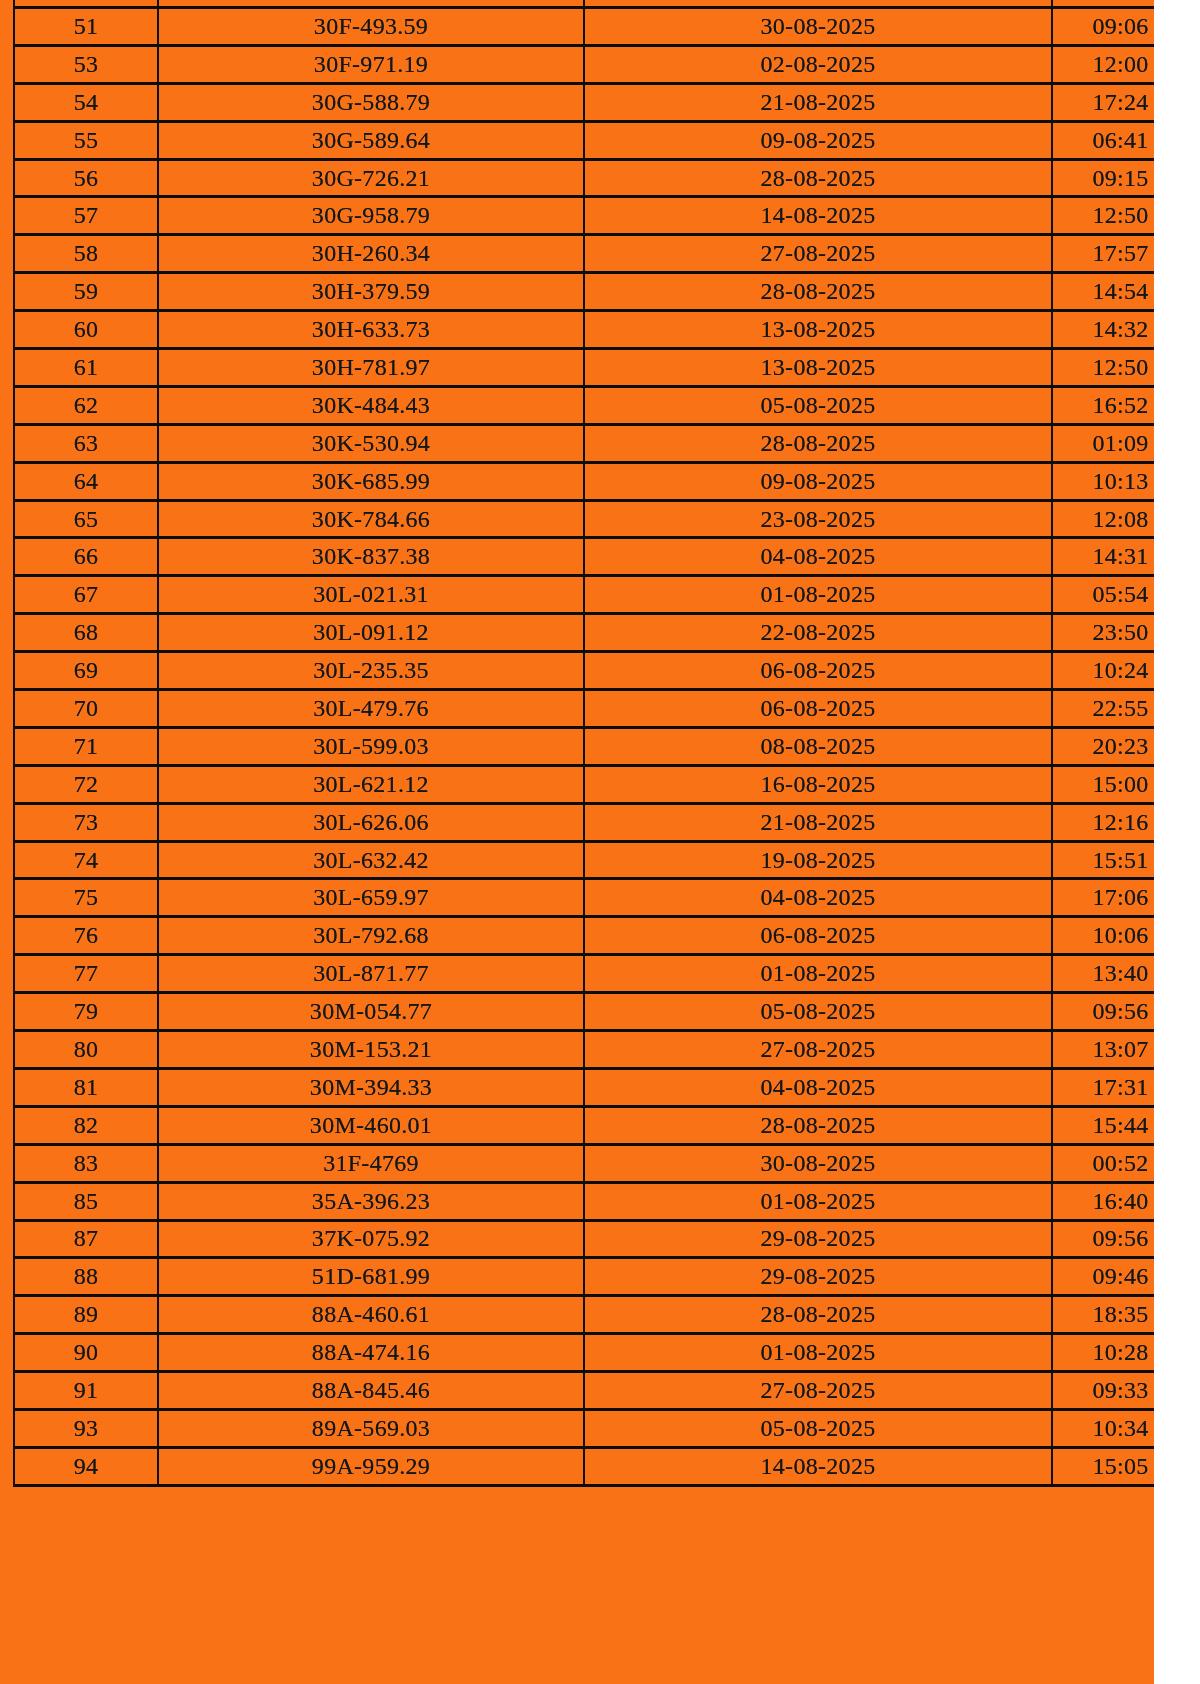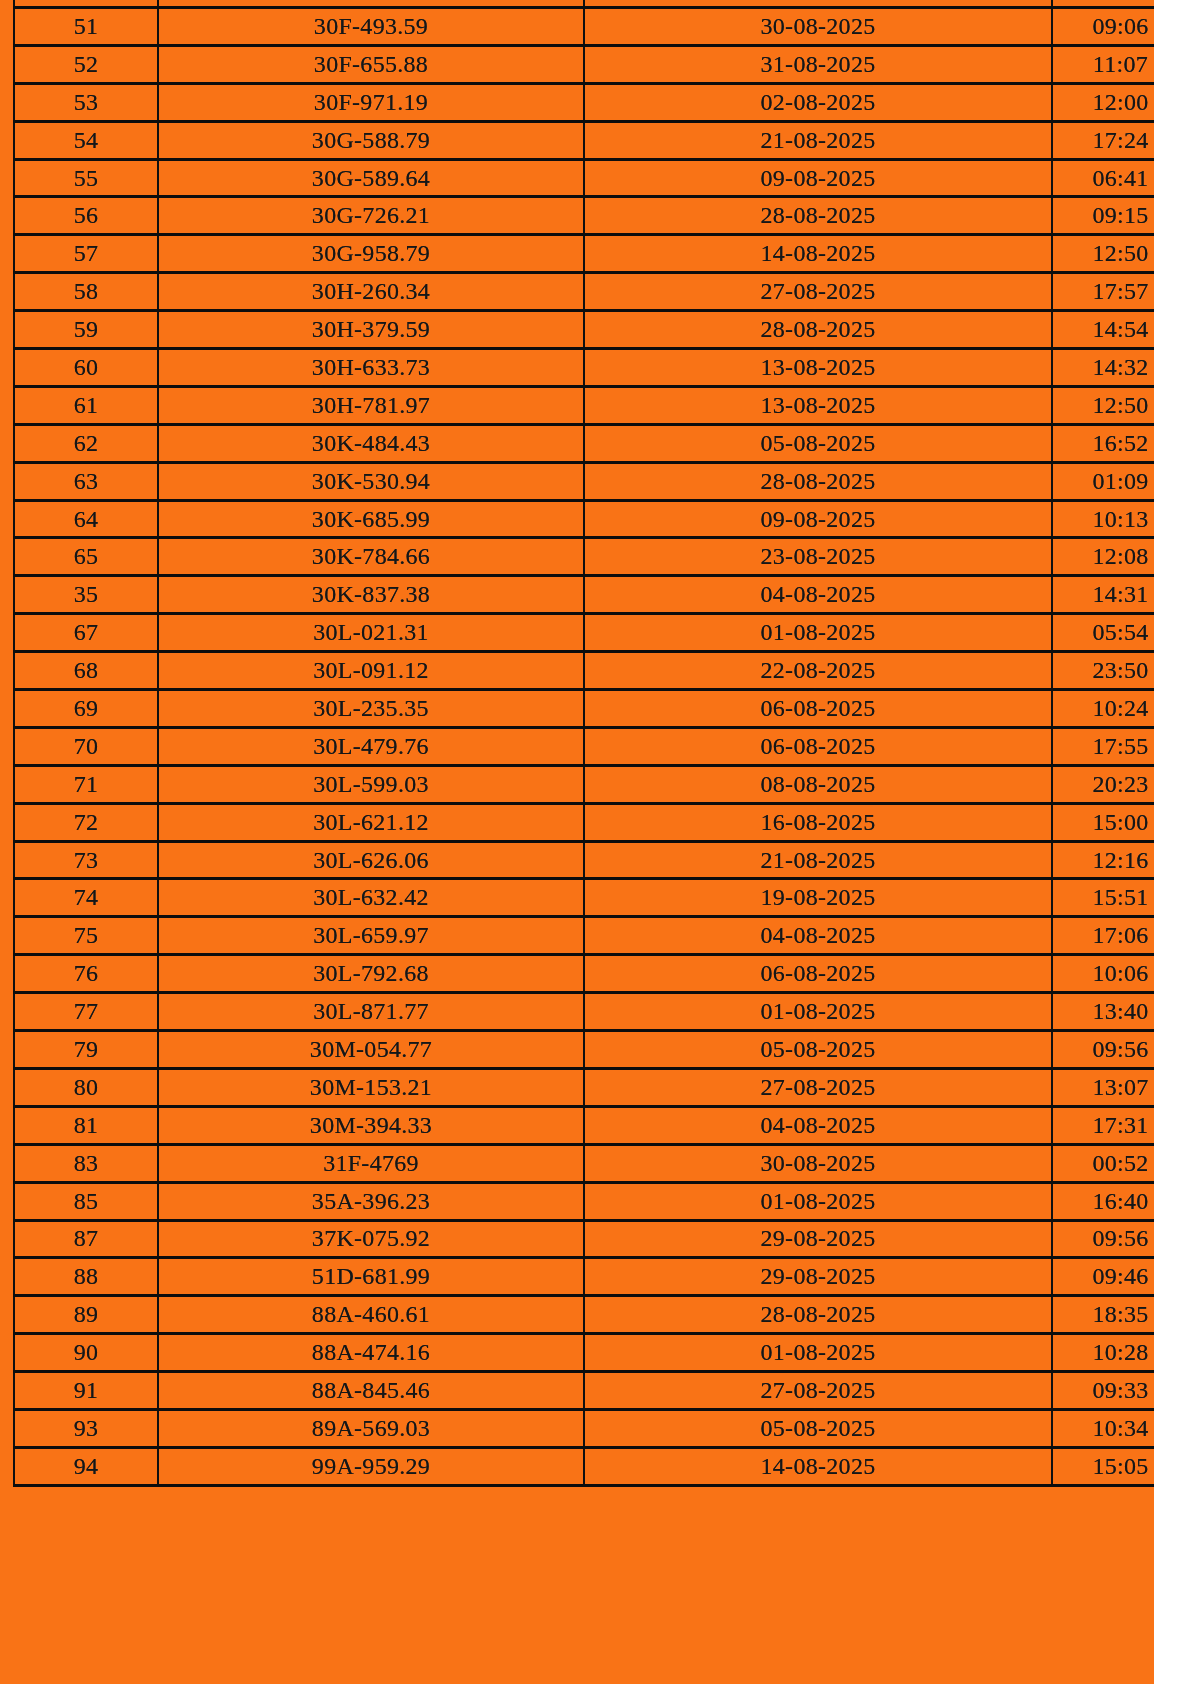--- a/index.html
+++ b/index.html
@@ -66,26 +66,20 @@
         <td></td>
         <td></td>
       </tr>
     <tr>
           <td>51</td>
           <td>30F-493.59</td>
           <td>30-08-2025</td>
           <td>09:06</td>
         </tr>
         <tr>
-          <td>52</td>
-          <td>30F-655.88</td>
-          <td>31-08-2025</td>
-          <td>11:07</td>
-        </tr>
-        <tr>
           <td>53</td>
           <td>30F-971.19</td>
           <td>02-08-2025</td>
           <td>12:00</td>
         </tr>
         <tr>
           <td>54</td>
           <td>30G-588.79</td>
           <td>21-08-2025</td>
           <td>17:24</td>
@@ -150,21 +144,21 @@
           <td>09-08-2025</td>
           <td>10:13</td>
         </tr>
         <tr>
           <td>65</td>
           <td>30K-784.66</td>
           <td>23-08-2025</td>
           <td>12:08</td>
         </tr>
         <tr>
-          <td>35</td>
+          <td>66</td>
           <td>30K-837.38</td>
           <td>04-08-2025</td>
           <td>14:31</td>
         </tr>
         <tr>
           <td>67</td>
           <td>30L-021.31</td>
           <td>01-08-2025</td>
           <td>05:54</td>
         </tr>
@@ -177,21 +171,21 @@
         <tr>
           <td>69</td>
           <td>30L-235.35</td>
           <td>06-08-2025</td>
           <td>10:24</td>
         </tr>
         <tr>
           <td>70</td>
           <td>30L-479.76</td>
           <td>06-08-2025</td>
-          <td>17:55</td>
+          <td>22:55</td>
         </tr>
         <tr>
           <td>71</td>
           <td>30L-599.03</td>
           <td>08-08-2025</td>
           <td>20:23</td>
         </tr>
         <tr>
           <td>72</td>
           <td>30L-621.12</td>
@@ -238,20 +232,26 @@
           <td>80</td>
           <td>30M-153.21</td>
           <td>27-08-2025</td>
           <td>13:07</td>
         </tr>
         <tr>
           <td>81</td>
           <td>30M-394.33</td>
           <td>04-08-2025</td>
           <td>17:31</td>
+        </tr>
+        <tr>
+          <td>82</td>
+          <td>30M-460.01</td>
+          <td>28-08-2025</td>
+          <td>15:44</td>
         </tr>
         <tr>
           <td>83</td>
           <td>31F-4769</td>
           <td>30-08-2025</td>
           <td>00:52</td>
         </tr>
         <tr>
           <td>85</td>
           <td>35A-396.23</td>

